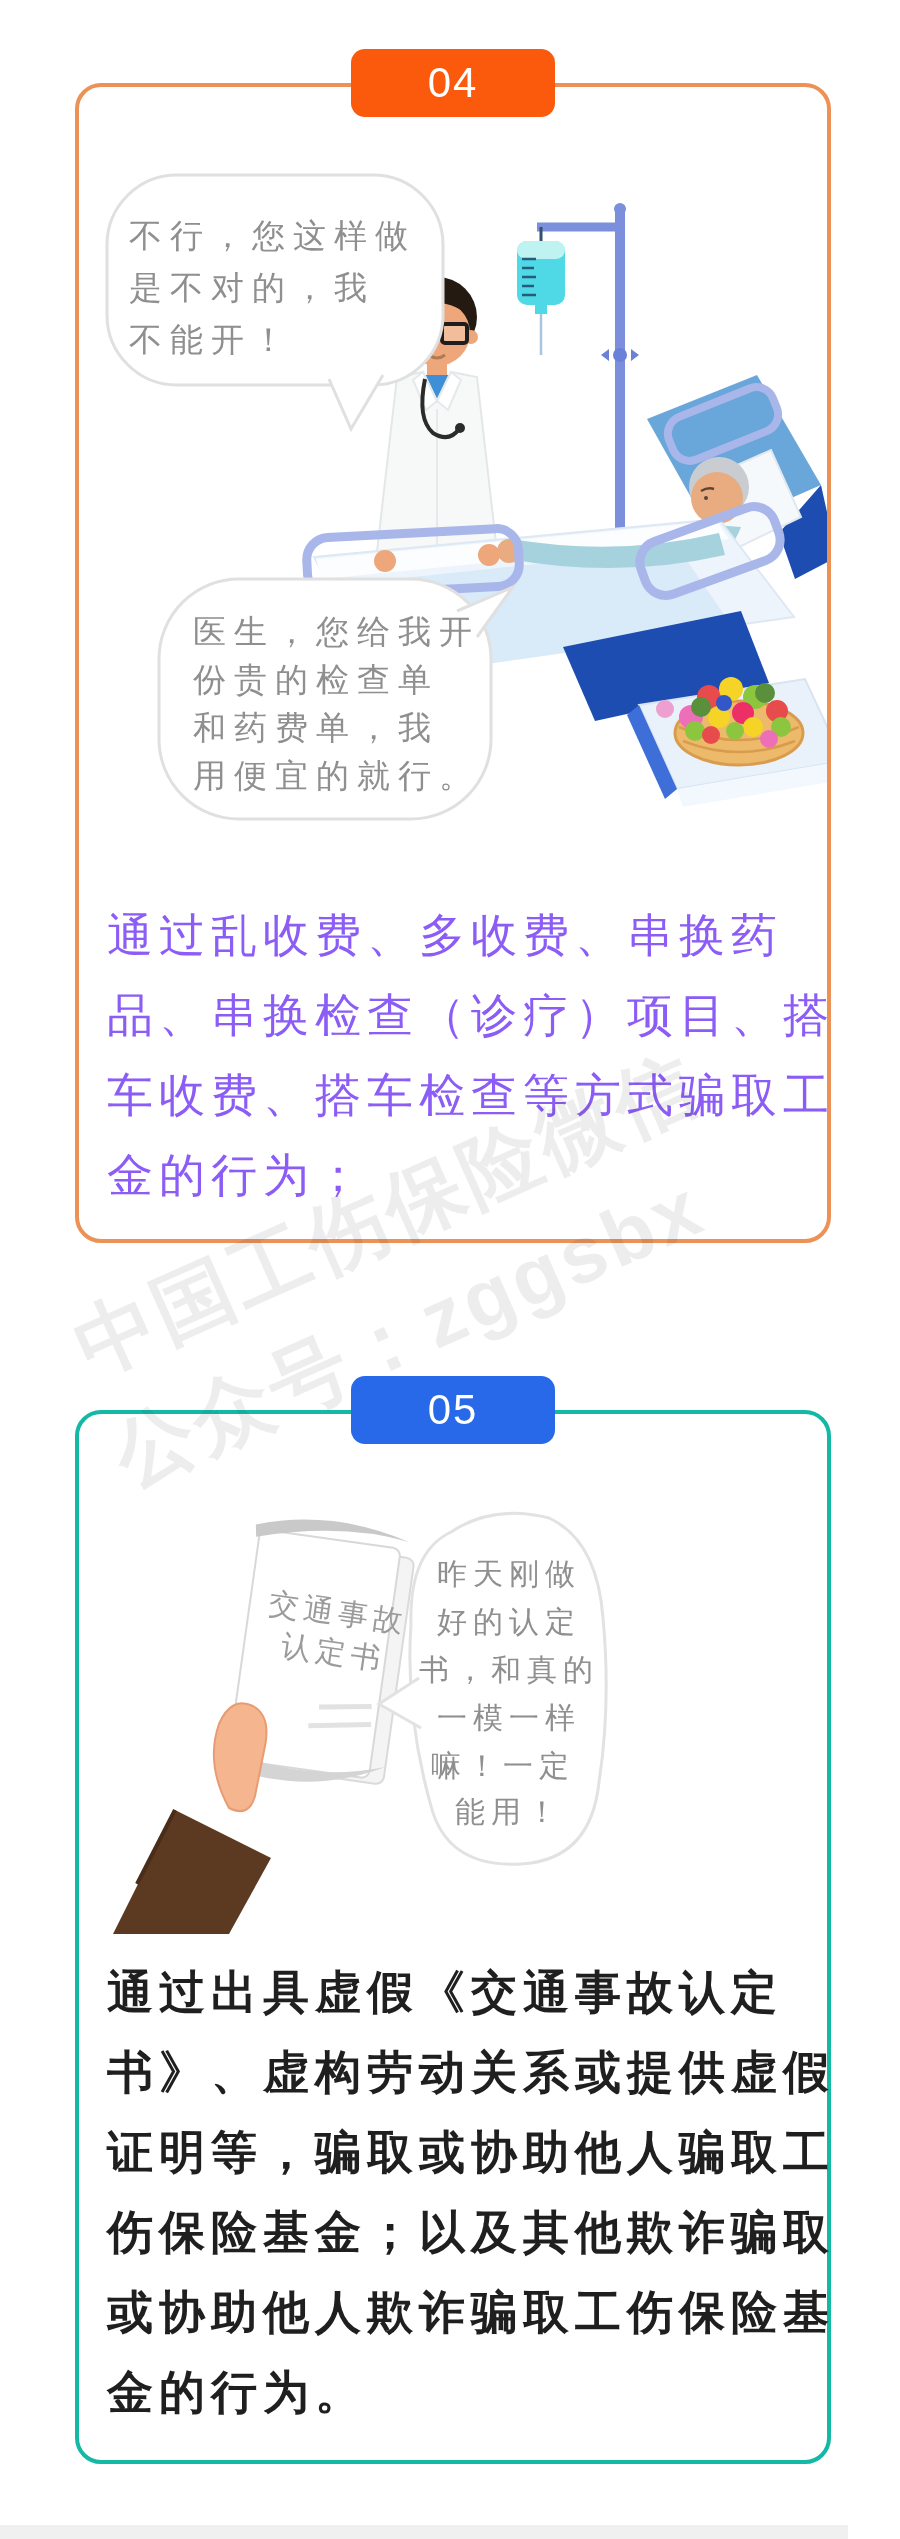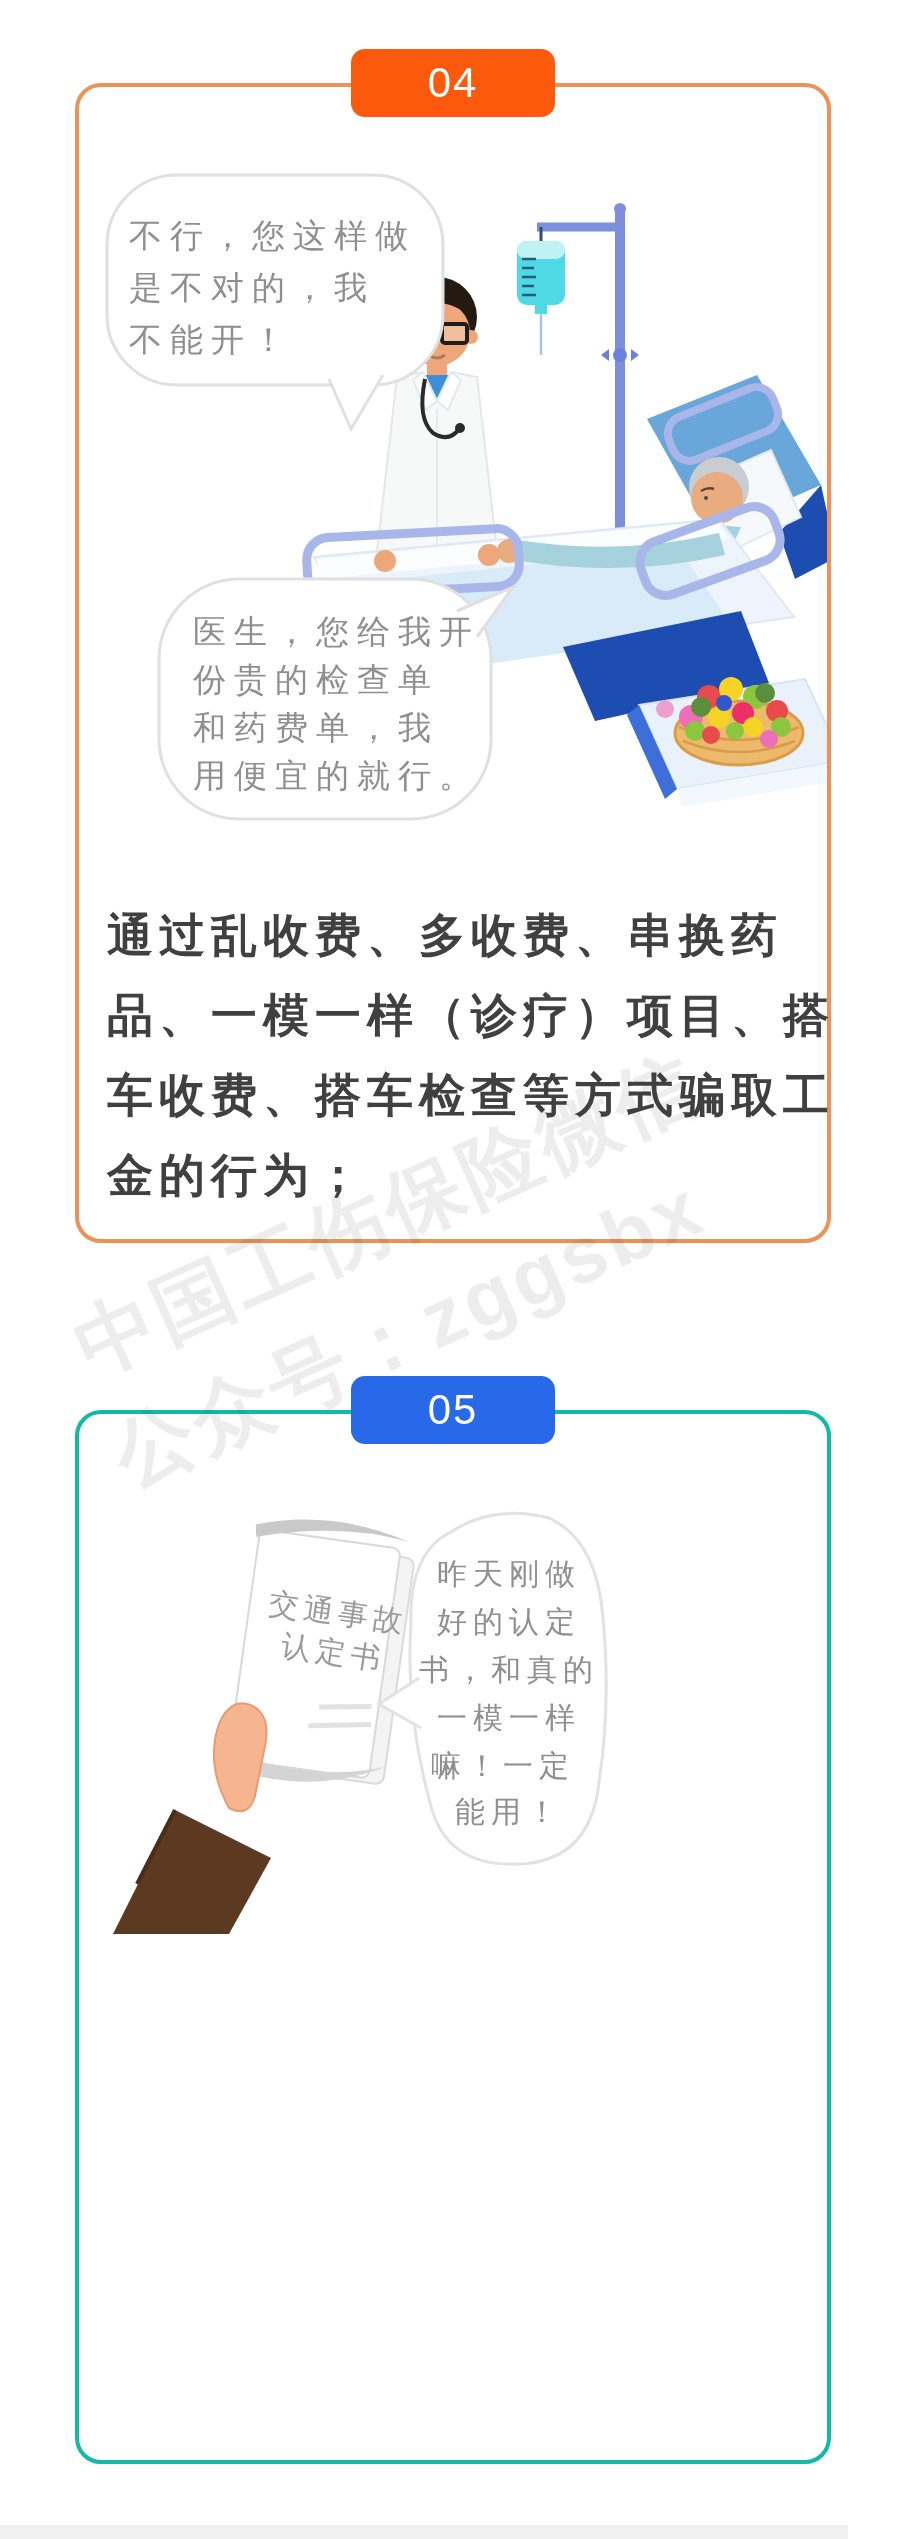--- a/index.html
+++ b/index.html
@@ -14,21 +14,21 @@
   .badge{position:absolute;top:-38px;left:50%;transform:translateX(-50%);
          width:204px;height:68px;border-radius:14px;color:#ffffff;font-size:42px;
          display:flex;align-items:center;justify-content:center;letter-spacing:2px;}
   .badge-04{background:#FB5A0C;}
   .badge-05{background:#2769E8;}
 
   .scene{display:block;width:748px;}
 
   .body-text{margin-top:18px;padding:0 28px;}
   .body-line{font-size:46px;line-height:80px;letter-spacing:6px;white-space:nowrap;}
-  .panel-04 .body-line{color:#404040;font-weight:700;}
+  .panel-04 .body-line{color:#8b5cf6;font-weight:400;}
   .panel-05 .body-line{color:#1F1F1F;font-weight:700;}
 
   
   .watermark{position:absolute;left:70px;top:1130px;width:780px;
              transform:rotate(-24deg);transform-origin:50% 50%;
              font-size:80px;font-weight:700;color:rgba(60,60,60,0.09);
              letter-spacing:4px;line-height:1.45;white-space:nowrap;
              pointer-events:none;z-index:5;}
   .watermark div{white-space:nowrap;}
   .watermark .wm2{margin-left:-10px;}
@@ -161,21 +161,21 @@
         <path d="M378,524 L434,500 L398,550" fill="none" stroke="#E0E0E0" stroke-width="3"></path>
         <text class="hand-text" x="114" y="556" font-size="33" letter-spacing="8">医生，您给我开</text>
         <text class="hand-text" x="114" y="604" font-size="33" letter-spacing="8">份贵的检查单</text>
         <text class="hand-text" x="114" y="652" font-size="33" letter-spacing="8">和药费单，我</text>
         <text class="hand-text" x="114" y="700" font-size="33" letter-spacing="8">用便宜的就行。</text>
       </g>
     </svg>
 
     <div class="body-text">
       <div class="body-line">通过乱收费、多收费、串换药</div>
-      <div class="body-line">品、一模一样（诊疗）项目、搭</div>
+      <div class="body-line">品、串换检查（诊疗）项目、搭</div>
       <div class="body-line">车收费、搭车检查等方式骗取工</div>
       <div class="body-line">金的行为；</div>
     </div>
   </section>
 
   <div class="watermark">
     <div class="wm1">中国工伤保险微信</div>
     <div class="wm2">公众号：zggsbx</div>
   </div>
 
@@ -206,16 +206,24 @@
         <path d="M340,264 L300,290 L342,314" fill="none" stroke="#E2E2E2" stroke-width="3"></path>
         <text class="hand-text" x="358" y="170" font-size="30" letter-spacing="6">昨天刚做</text>
         <text class="hand-text" x="358" y="218" font-size="30" letter-spacing="6">好的认定</text>
         <text class="hand-text" x="340" y="266" font-size="30" letter-spacing="6">书，和真的</text>
         <text class="hand-text" x="358" y="314" font-size="30" letter-spacing="6">一模一样</text>
         <text class="hand-text" x="352" y="362" font-size="30" letter-spacing="6">嘛！一定</text>
         <text class="hand-text" x="376" y="408" font-size="30" letter-spacing="6">能用！</text>
       </g>
     </svg>
 
+    <div class="body-text">
+      <div class="body-line">通过出具虚假《交通事故认定</div>
+      <div class="body-line">书》、虚构劳动关系或提供虚假</div>
+      <div class="body-line">证明等，骗取或协助他人骗取工</div>
+      <div class="body-line">伤保险基金；以及其他欺诈骗取</div>
+      <div class="body-line">或协助他人欺诈骗取工伤保险基</div>
+      <div class="body-line">金的行为。</div>
+    </div>
   </section>
 
   <div class="bottom-strip"></div>
 </div>
 
 </body></html>

